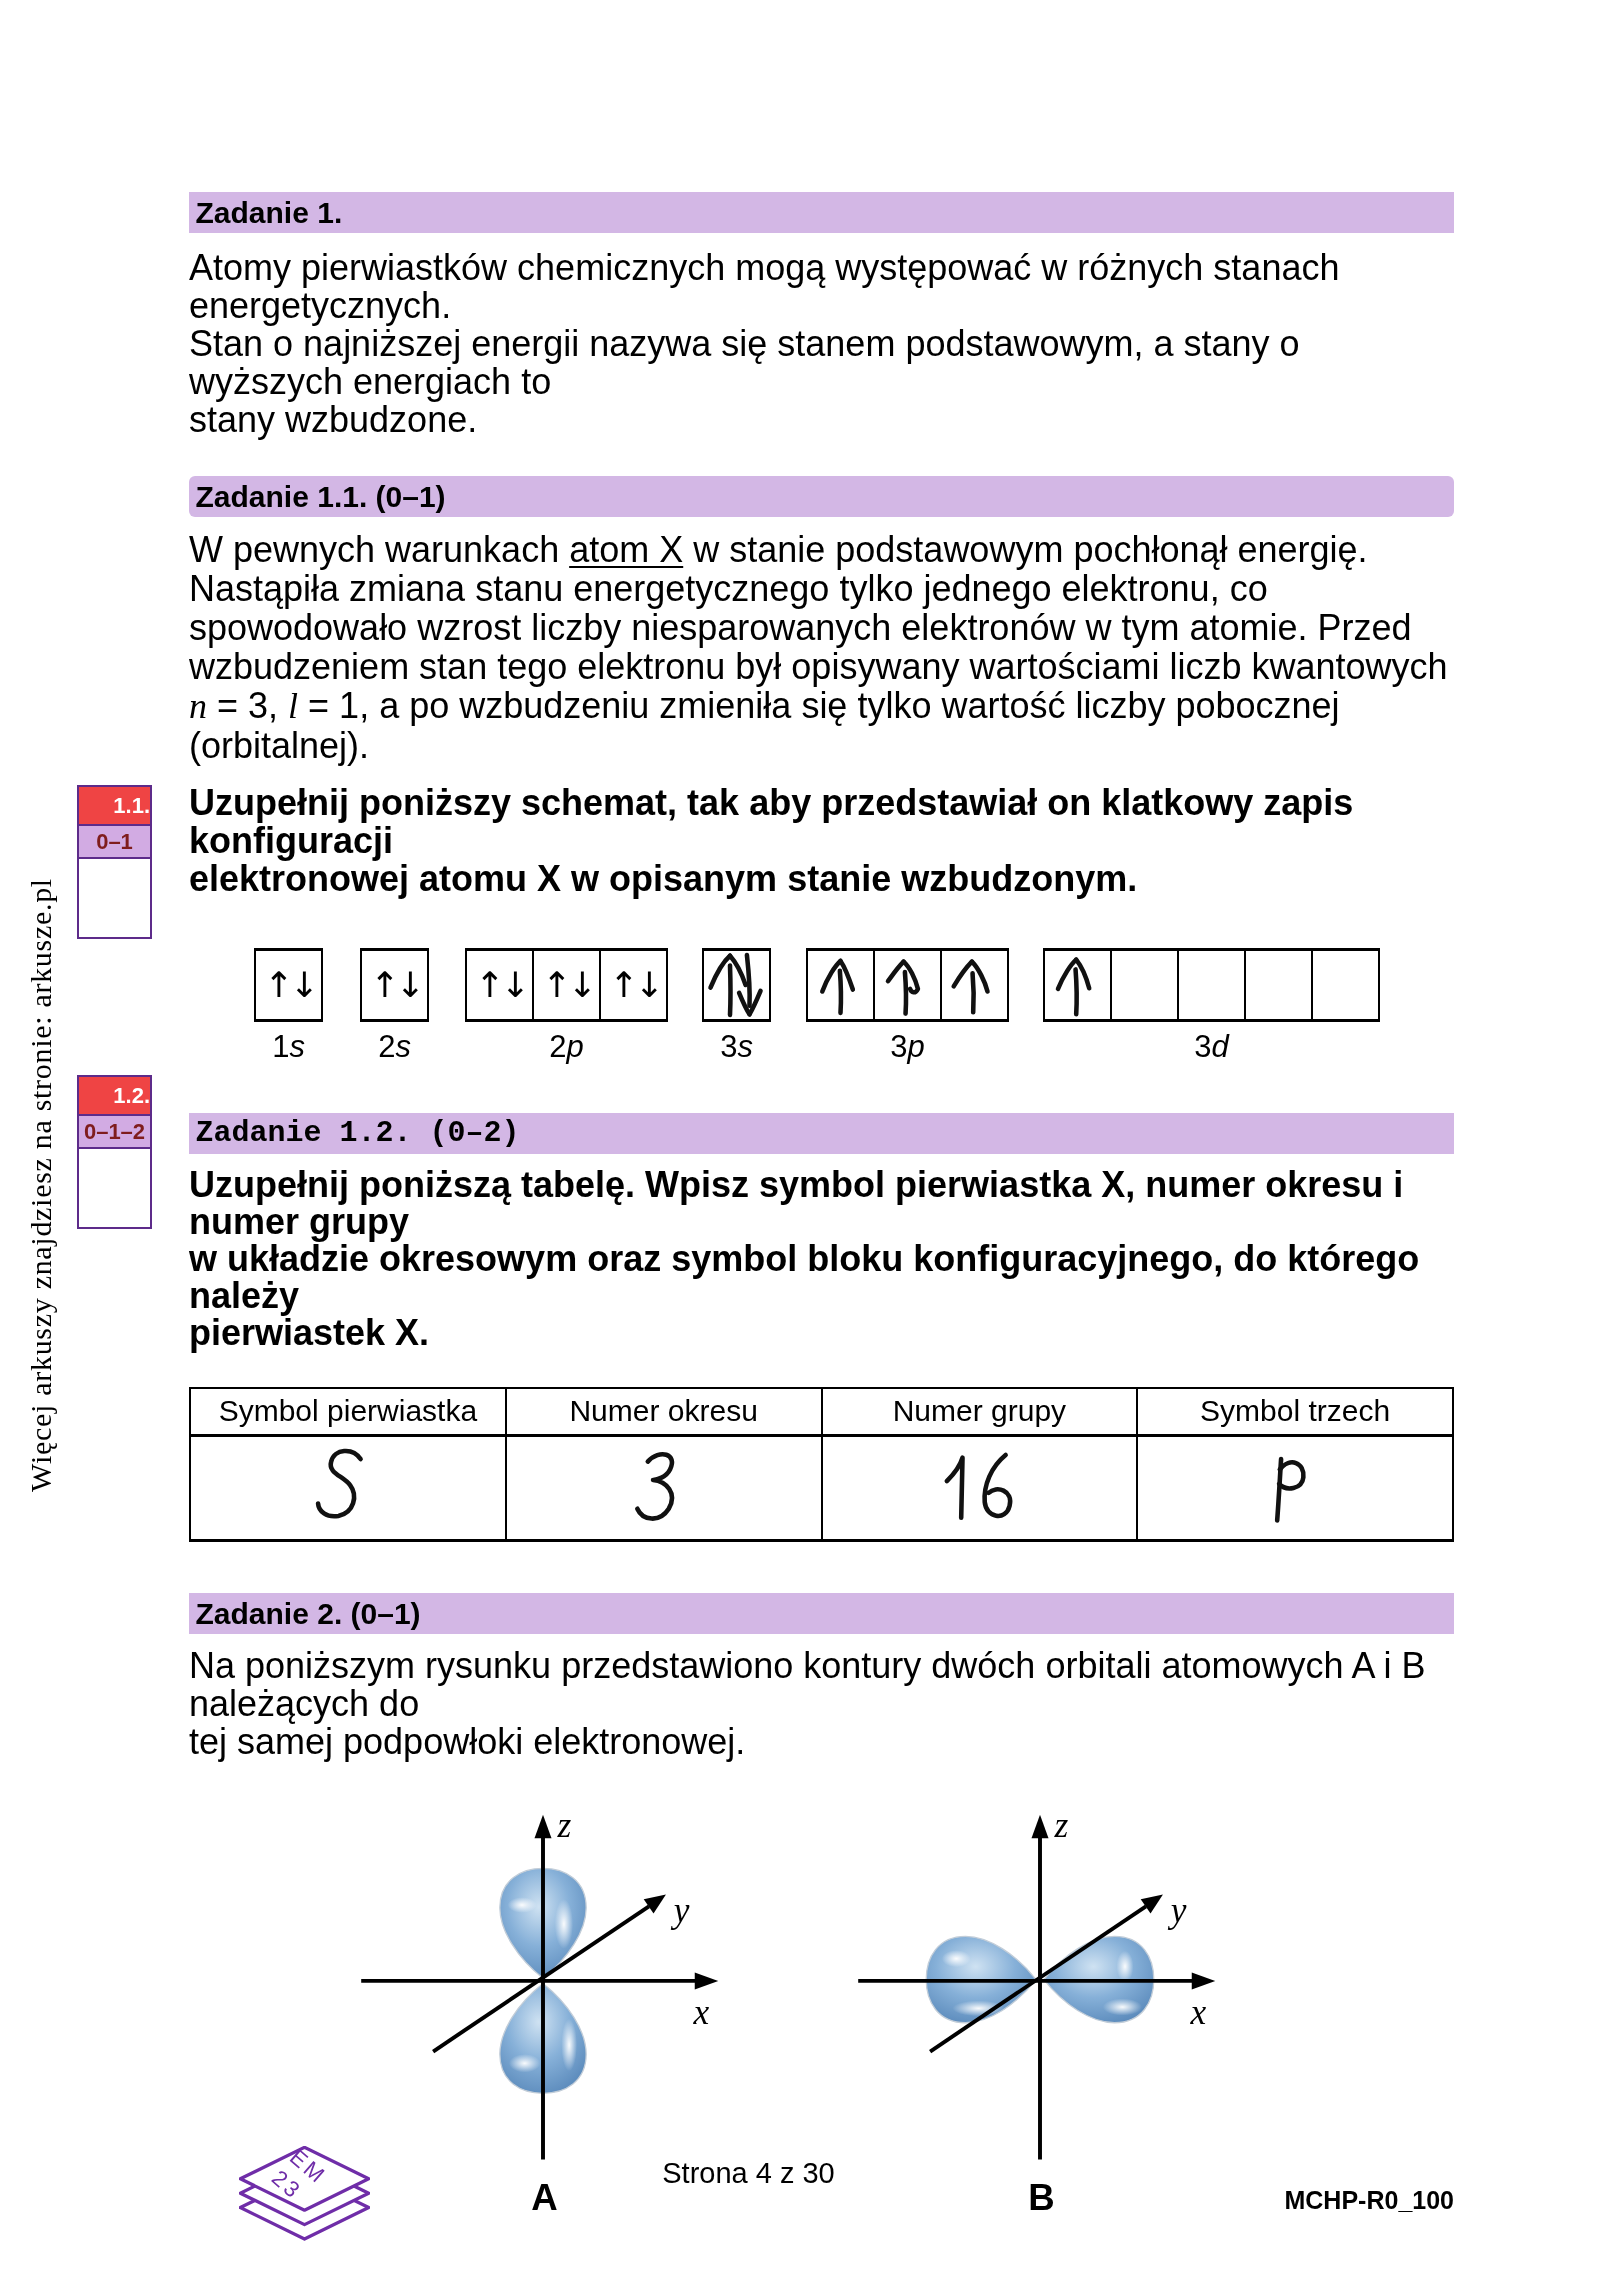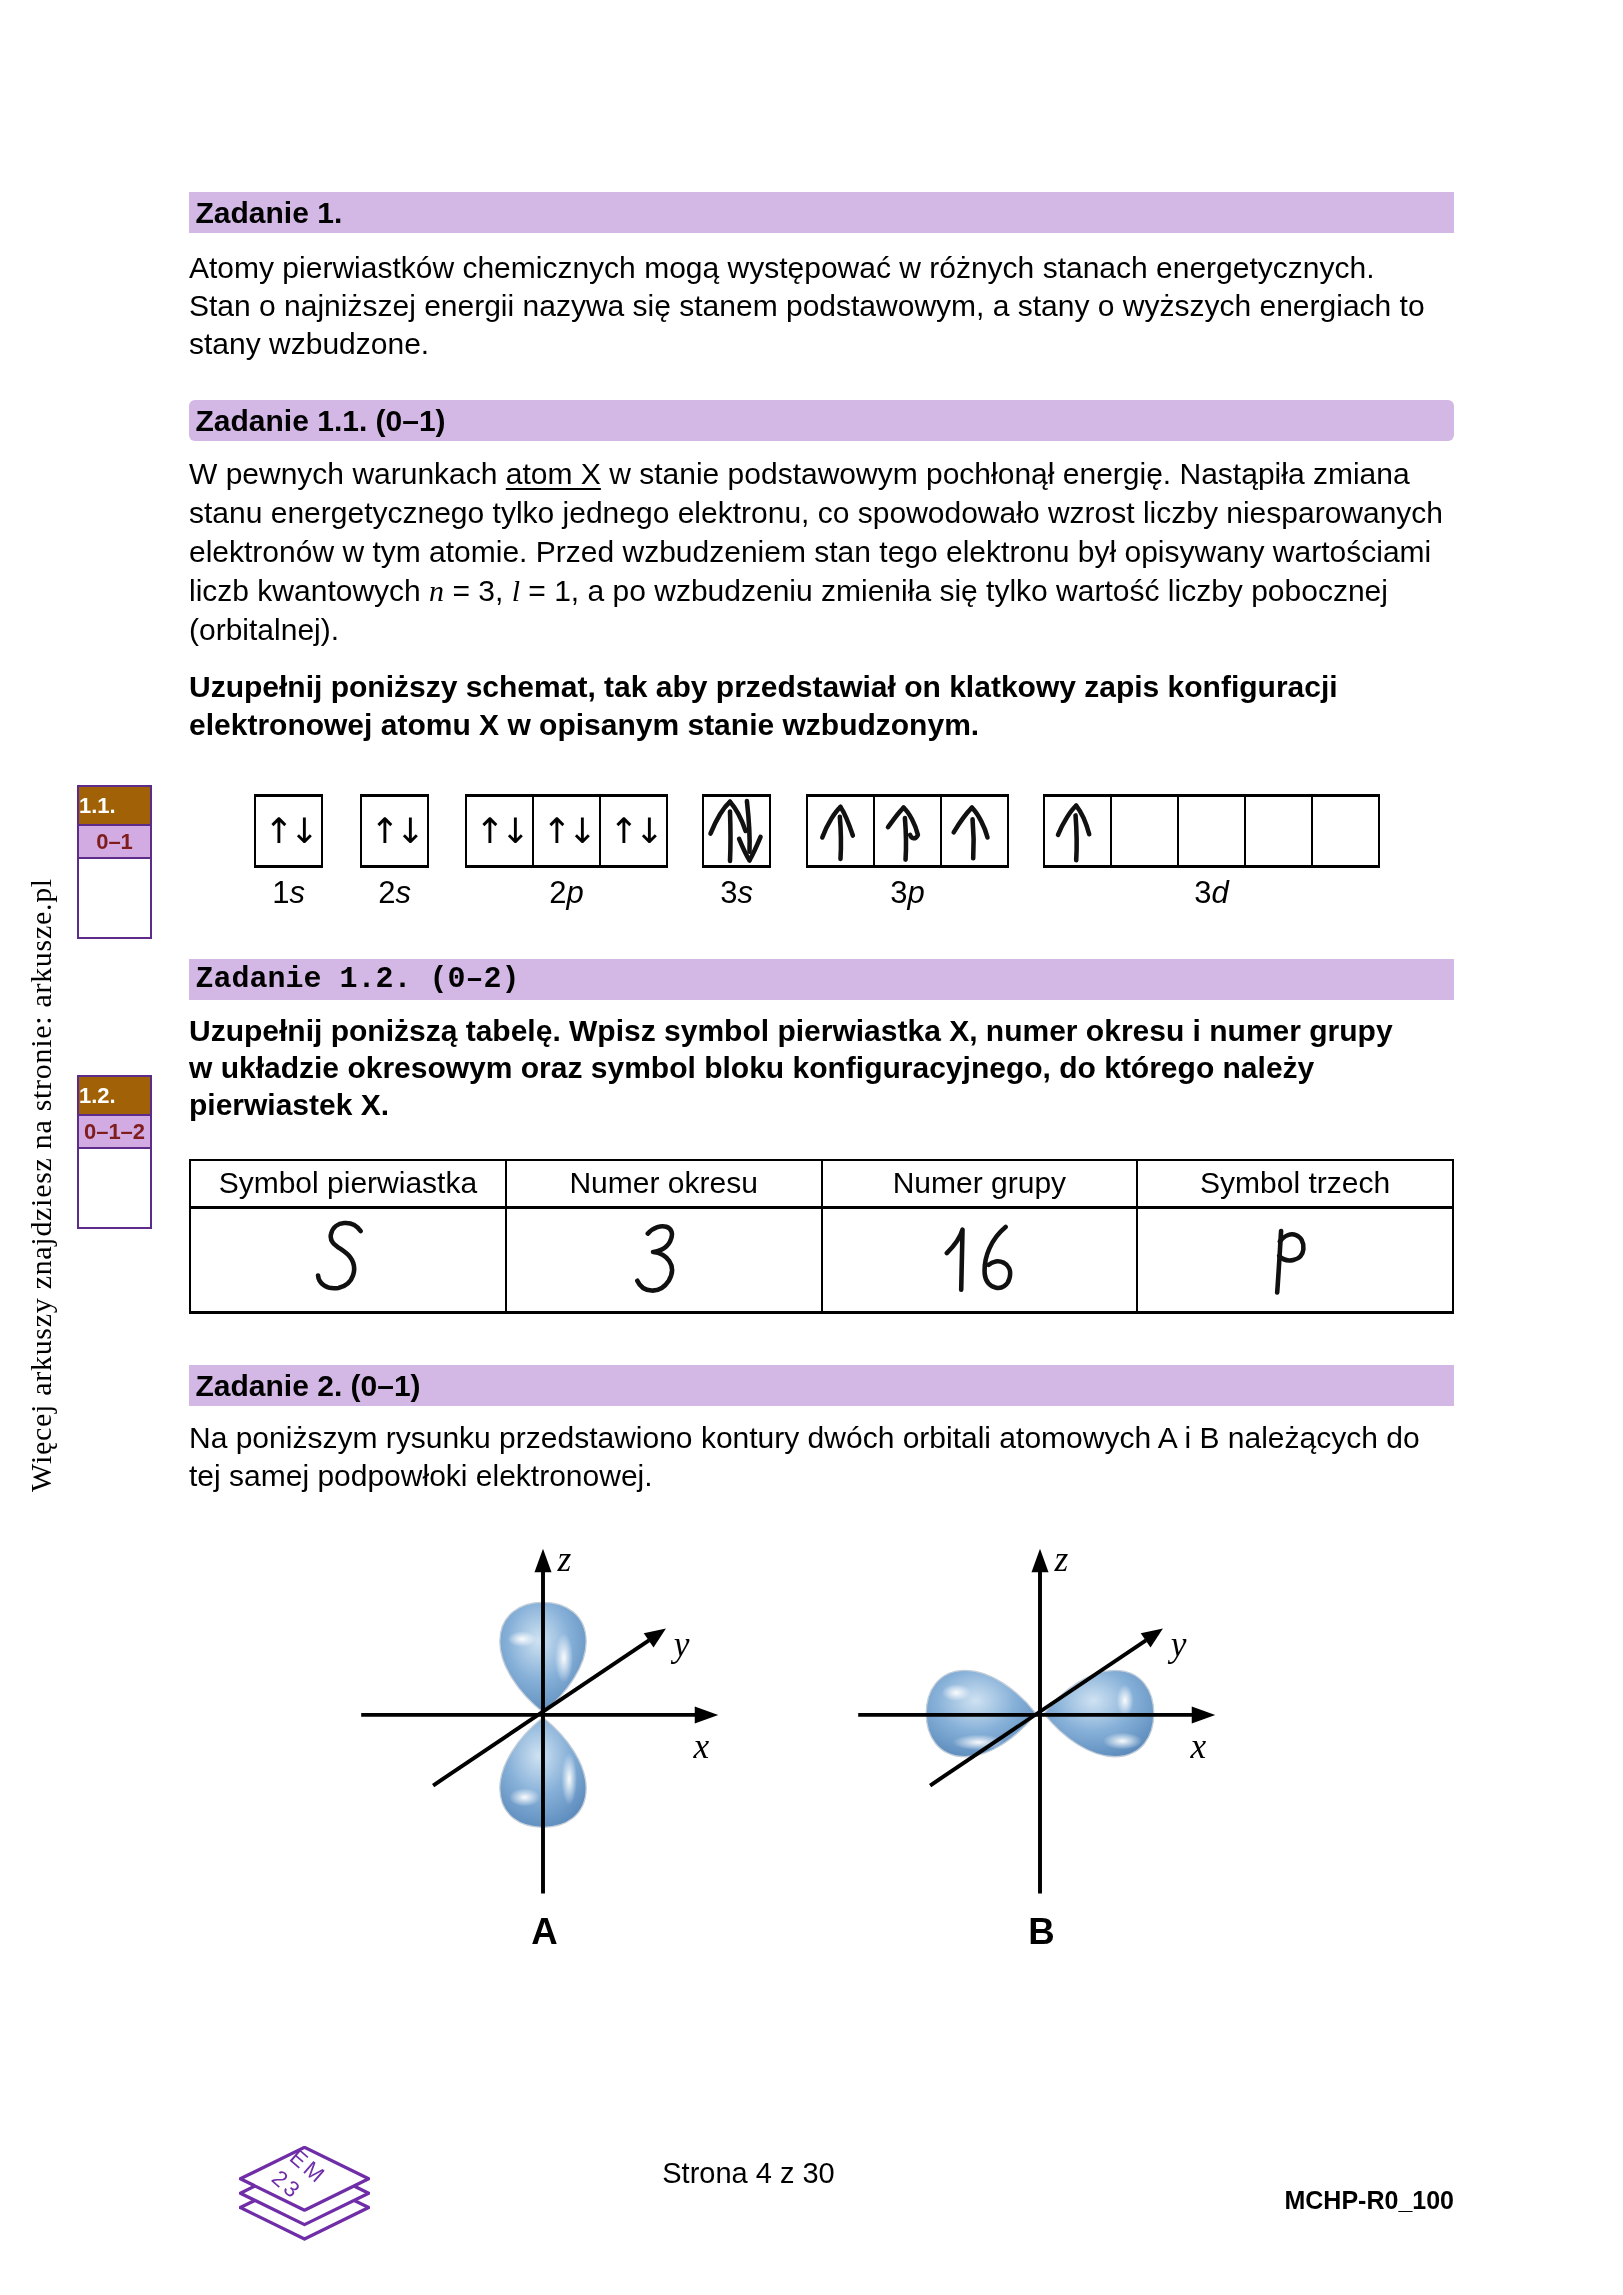--- a/index.html
+++ b/index.html
@@ -5,37 +5,37 @@
   html,body{margin:0;padding:0;background:#888;}
   .page{position:relative;width:1623px;height:2295px;background:#ffffff;
         font-family:"Liberation Sans",sans-serif;color:#000;overflow:hidden;}
 
   
   .vertical-note{position:absolute;left:41px;top:1185px;transform:translate(-50%,-50%) rotate(-90deg);
        transform-origin:center;white-space:nowrap;font-family:"Liberation Serif",serif;
        font-size:30px;letter-spacing:0.7px;}
   .score-box{position:absolute;left:77px;width:75px;height:154px;box-sizing:border-box;
        border:2.6px solid #5d2b8a;background:#fff;}
-  .score-box .sb-id{display:block;height:37px;line-height:37px;text-align:left;
-       background:#a16207;color:#fff;font-weight:bold;font-size:22px;}
+  .score-box .sb-id{display:block;height:37px;line-height:37px;text-align:right;
+       background:#ef4444;color:#fff;font-weight:bold;font-size:22px;}
   .score-box .sb-pts{display:block;height:31px;line-height:31px;text-align:center;
        background:#d2abe3;color:#7f1d1d;font-weight:bold;font-size:22px;
        border-top:2.6px solid #5d2b8a;border-bottom:2.6px solid #5d2b8a;}
   .score-box.sb1{top:785px;}
   .score-box.sb2{top:1075px;}
 
   
   main{position:absolute;left:189px;top:0;width:1265px;}
   .task-bar{background:#d3b7e5;height:41px;line-height:41px;font-weight:bold;
        font-size:30px;padding-left:6.5px;box-sizing:border-box;}
   .bar-z1{margin-top:192px;}
   .bar-z11{margin-top:37px;border-radius:6px;}
   .bar-z12{margin-top:48px;font-family:Liberation Mono, monospace;}
   .bar-z2{margin-top:51px;}
-  p{margin:0;font-size:30px;line-height:38px;white-space:pre-line;}
+  p{margin:0;font-size:36px;line-height:38px;white-space:pre-line;}
   .p1{margin-top:15.7px;}
   .p2{margin-top:7.9px;}
   .p11{margin-top:13px;line-height:39px;white-space:normal;}
   .bold{font-weight:bold;}
   .instr1{margin-top:19.6px;}
   .instr2{margin-top:11.8px;line-height:37px;}
   .pz2{margin-top:13px;}
   .math{font-family:"Liberation Serif",serif;font-style:italic;}
   .uline{text-decoration:underline;text-decoration-thickness:2px;text-underline-offset:3.9px;}
 

